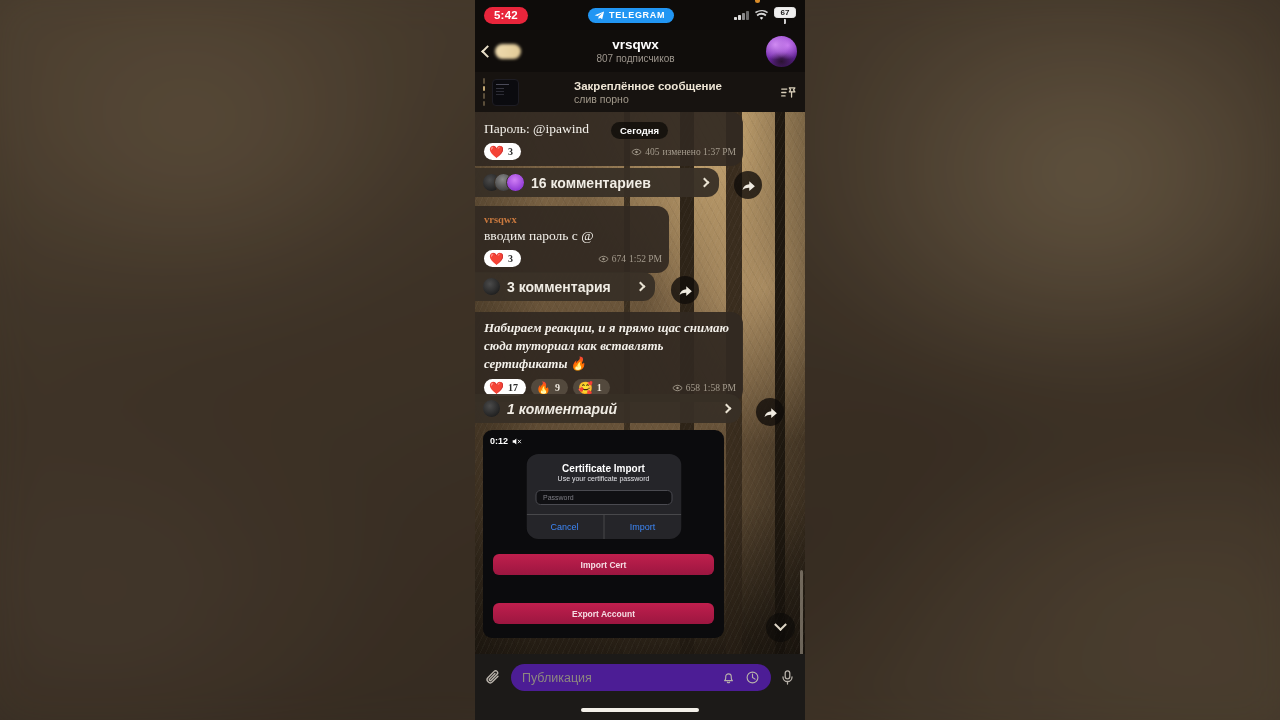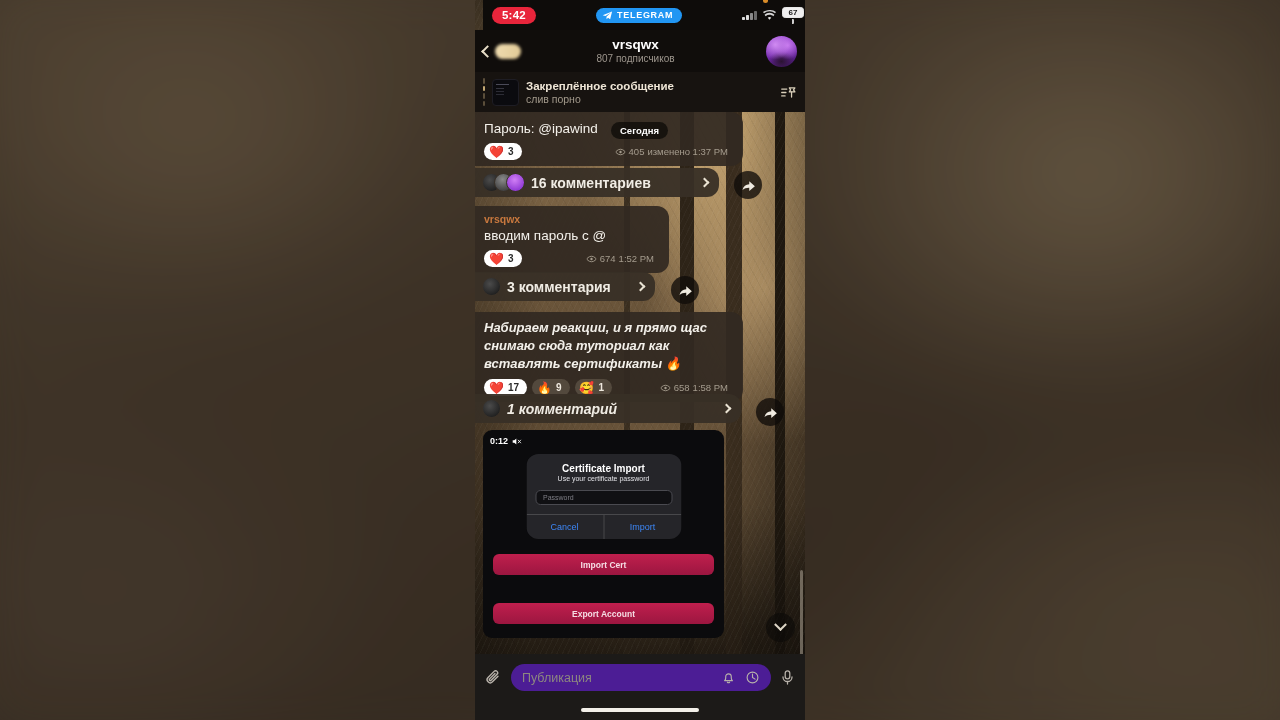--- a/index.html
+++ b/index.html
@@ -50,21 +50,21 @@
   .wallpaper-grain {
     position:absolute; inset:0;
     background-image:
       repeating-linear-gradient(115deg, rgba(255,255,255,.035) 0 1px, rgba(0,0,0,0) 1px 5px),
       repeating-linear-gradient(62deg, rgba(0,0,0,.05) 0 1px, rgba(0,0,0,0) 1px 7px);
     opacity:.9;
   }
 
   
   .statusbar {
-    position: absolute; left:8px; top:0; width:100%; height:30px;
+    position: absolute; left:0; top:0; width:100%; height:30px;
     background:#0e0c0a; z-index: 40;
     display:flex; align-items:center; justify-content:space-between; padding:0 9px;
   }
   .clock-pill {
     background:#e8253b; color:#fff; font-size:11.5px; font-weight:700;
     border-radius:9px; padding:2.5px 10px; letter-spacing:.2px;
   }
   .tg-badge {
     display:flex; align-items:center; gap:4px;
     background:#2196f3; color:#fff; border-radius:10px;
@@ -134,40 +134,40 @@
     width:27px; height:27px; border-radius:4px; background:#0b0b0f;
     border:1px solid #1e1d24; position:relative; overflow:hidden;
   }
   .pin-thumb::before{
     content:""; position:absolute; left:3px; top:4px; width:13px; height:1.4px; background:#4a4a58;
   }
   .pin-thumb::after{
     content:""; position:absolute; left:3px; top:8px; width:8px; height:1.2px; background:#35353f;
     box-shadow:0 3px 0 #2c2c35, 0 6px 0 #2c2c35;
   }
-  .pin-text { flex:1; min-width:0; }
+  .pin-text { flex:1; min-width:0;margin-left:48px; }
   .pin-title { color:#efe6d6; font-size:11.5px; font-weight:700; line-height:14px; }
   .pin-sub { color:#a39a8c; font-size:10.5px; line-height:13px; }
   .pin-icon { width:17px; height:17px; position:relative; flex:0 0 auto; }
   .pin-icon svg { width:17px; height:17px; display:block; }
 
   
   .chat { position:absolute; left:0; top:112px; width:100%; bottom:0; z-index:20; }
 
   .daybadge {
     position:absolute; left:136px; top:10px;
     background:rgba(10,8,6,.72); color:#fff;
     font-size:9.5px; font-weight:700; border-radius:10px; padding:3px 9px;
     z-index:6;
   }
 
   
   .bubble {
     position:absolute; background:rgba(49,41,33,.93);
-    border-radius:12px; padding:7px 15px 6px 9px; color:#f2efe9;
+    border-radius:12px; padding:7px 7px 6px 9px; color:#f2efe9;font-family:Liberation Serif, serif;
   }
   .bubble.msg1 { left:0; top:0; width:268px; border-radius:0 12px 12px 0; padding-top:8px; }
   .msg-text { font-size:13.5px; line-height:17px; color:#f3f0ea; }
   .bubble.msg2 { left:0; top:94px; width:194px; border-radius:0 12px 12px 0;}
   .sender { color:#c8783e; font-size:10.5px; font-weight:700; line-height:13px; margin-bottom:1px; }
   .bubble.msg3 { left:0; top:200px; width:268px; border-radius:0 12px 12px 0; }
   .msg-text.bold-ital { font-weight:700; font-style:italic; font-size:13px; line-height:18px; }
 
   .meta-row { display:flex; align-items:center; justify-content:space-between; margin-top:6px; }
   .reactions { display:flex; gap:5px; align-items:center; }

